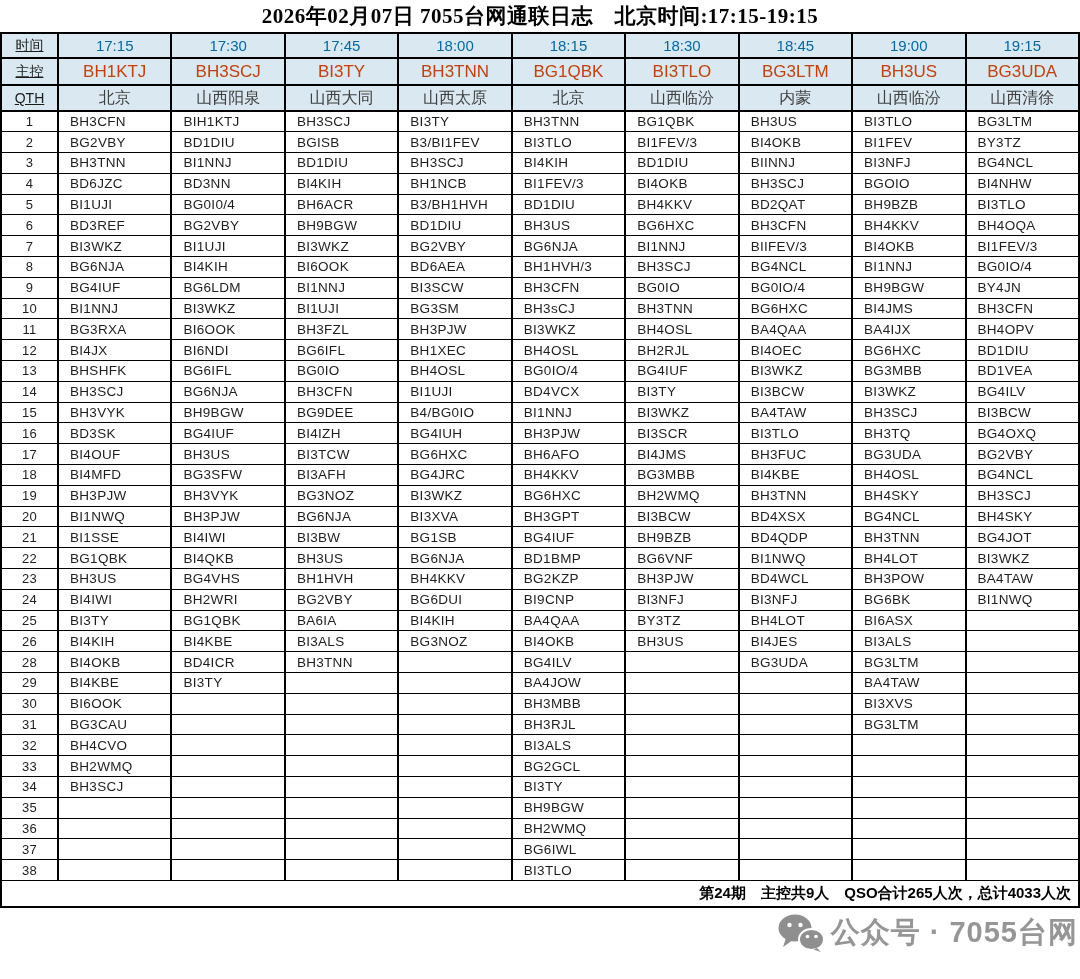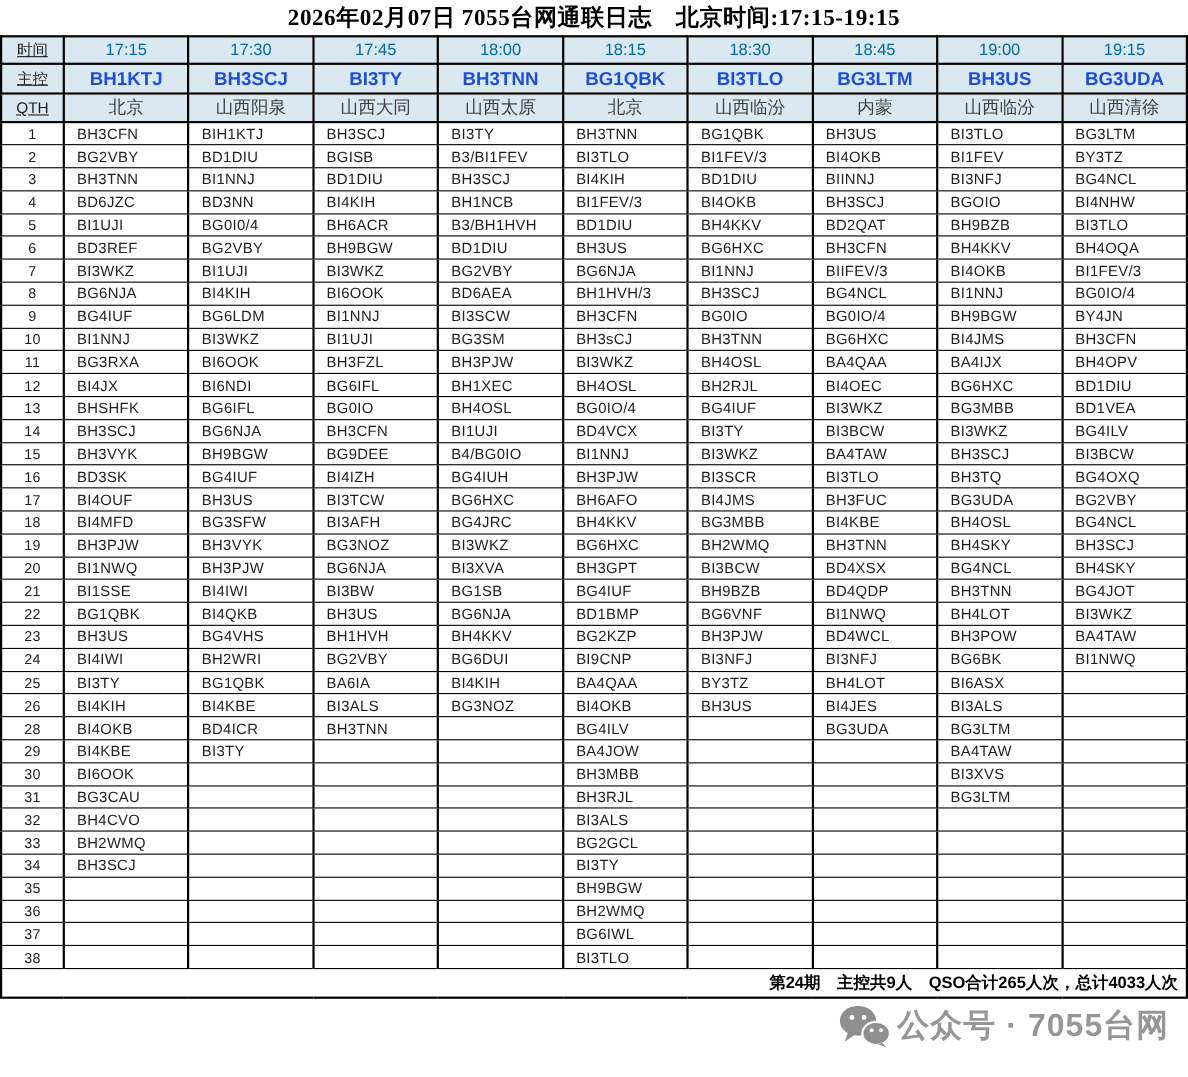--- a/index.html
+++ b/index.html
@@ -27,38 +27,38 @@
     border:1px solid var(--border);
     border-left-width:2px;border-right-width:2px;
     padding:0;overflow:hidden;white-space:nowrap;
   }
   .time-row>*,.ctrl-row>*,.qth-row>*{
     background:var(--header-bg);text-align:center;
     border-top-width:2px;border-bottom-width:2px;
   }
   .time-row th,.ctrl-row th,.qth-row th{font-size:14px;font-weight:normal;color:#1c1c1c;text-decoration:underline;}
   .time-row td{height:23px;font-size:15px;color:#0369a1;}
-  .ctrl-row td{height:25px;font-size:17px;font-weight:bold;color:#1d4ed8;}
+  .ctrl-row td{height:25px;font-size:17px;font-weight:normal;color:#c2410c;}
   .qth-row td{
     height:24px;font-size:16px;color:#3f3f3f;
     font-family:"Liberation Serif","DejaVu Serif",serif;
     margin-top:40px;
   }
   .data-row{height:20.8px;}
   .data-row td{
     font-size:13.5px;color:#1e1e1e;text-align:left;
     padding-left:11px;letter-spacing:.3px;
   }
   .data-row td.num{text-align:center;padding-left:0;font-size:13px;}
   .footer-row td{
     height:25px;font-size:15px;font-weight:600;color:#000;
     text-align:right;padding-right:7px;
   }
   .watermark{
-    position:absolute;top:913px;right:17px;
+    position:absolute;top:913px;right:2px;
     display:flex;align-items:center;gap:7px;
     color:var(--wm);font-size:29px;font-weight:600;letter-spacing:1px;
   }
   .watermark .wx{display:inline-flex;align-items:center;}
 </style>
 </head>
 <body>
 
 <div class="page">
   <div class="title">2026年02月07日 7055台网通联日志　北京时间:17:15-19:15</div>

